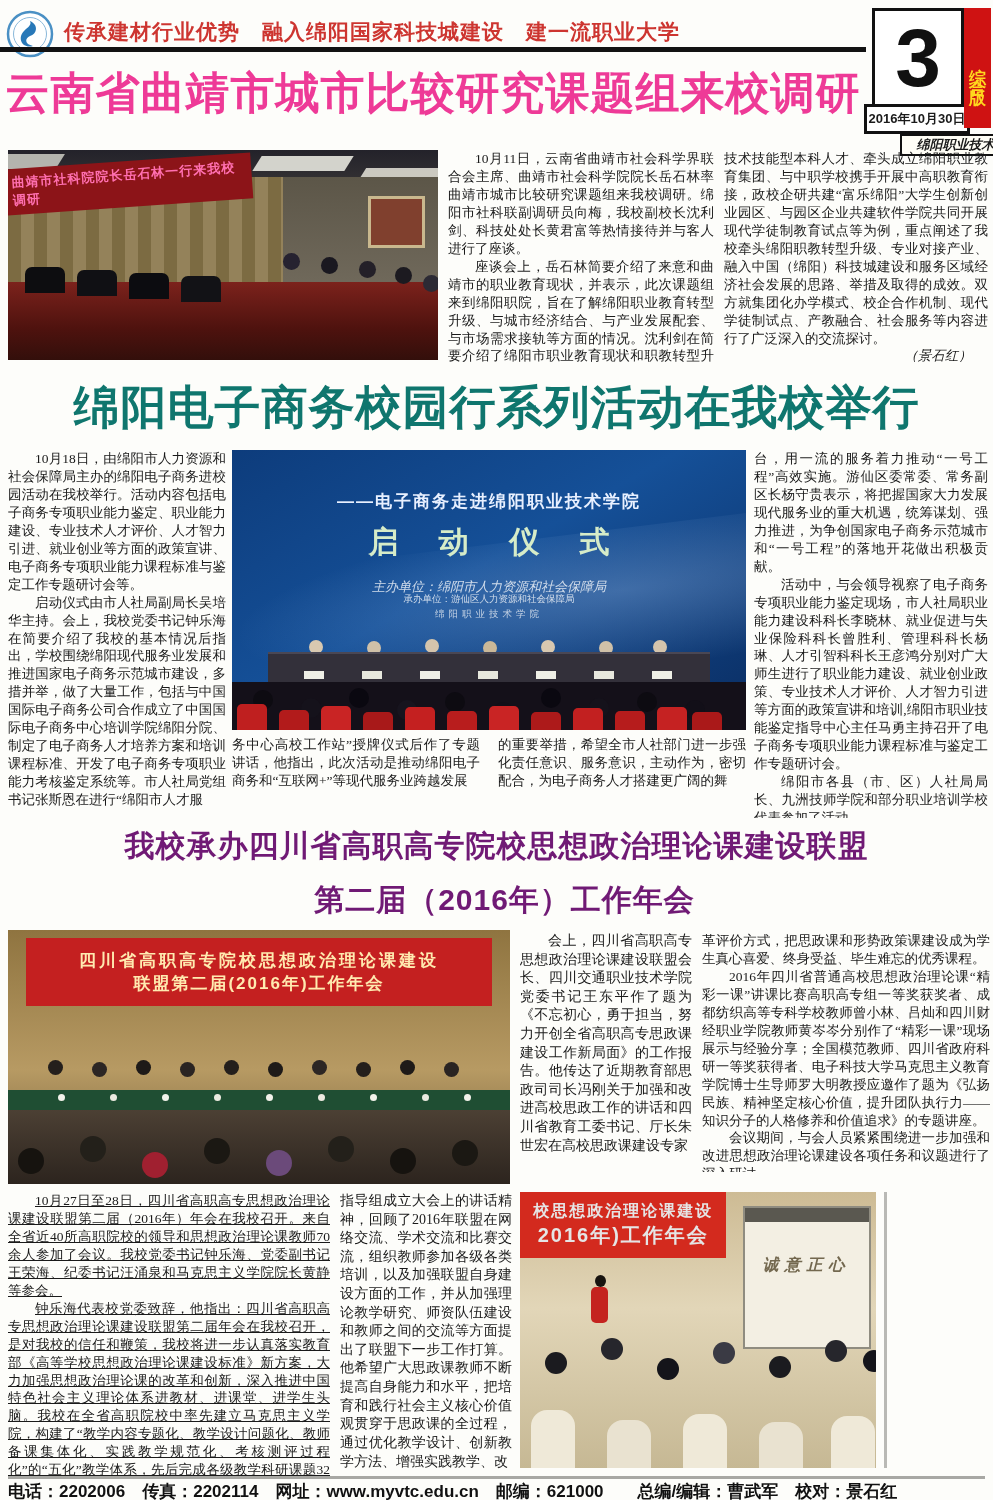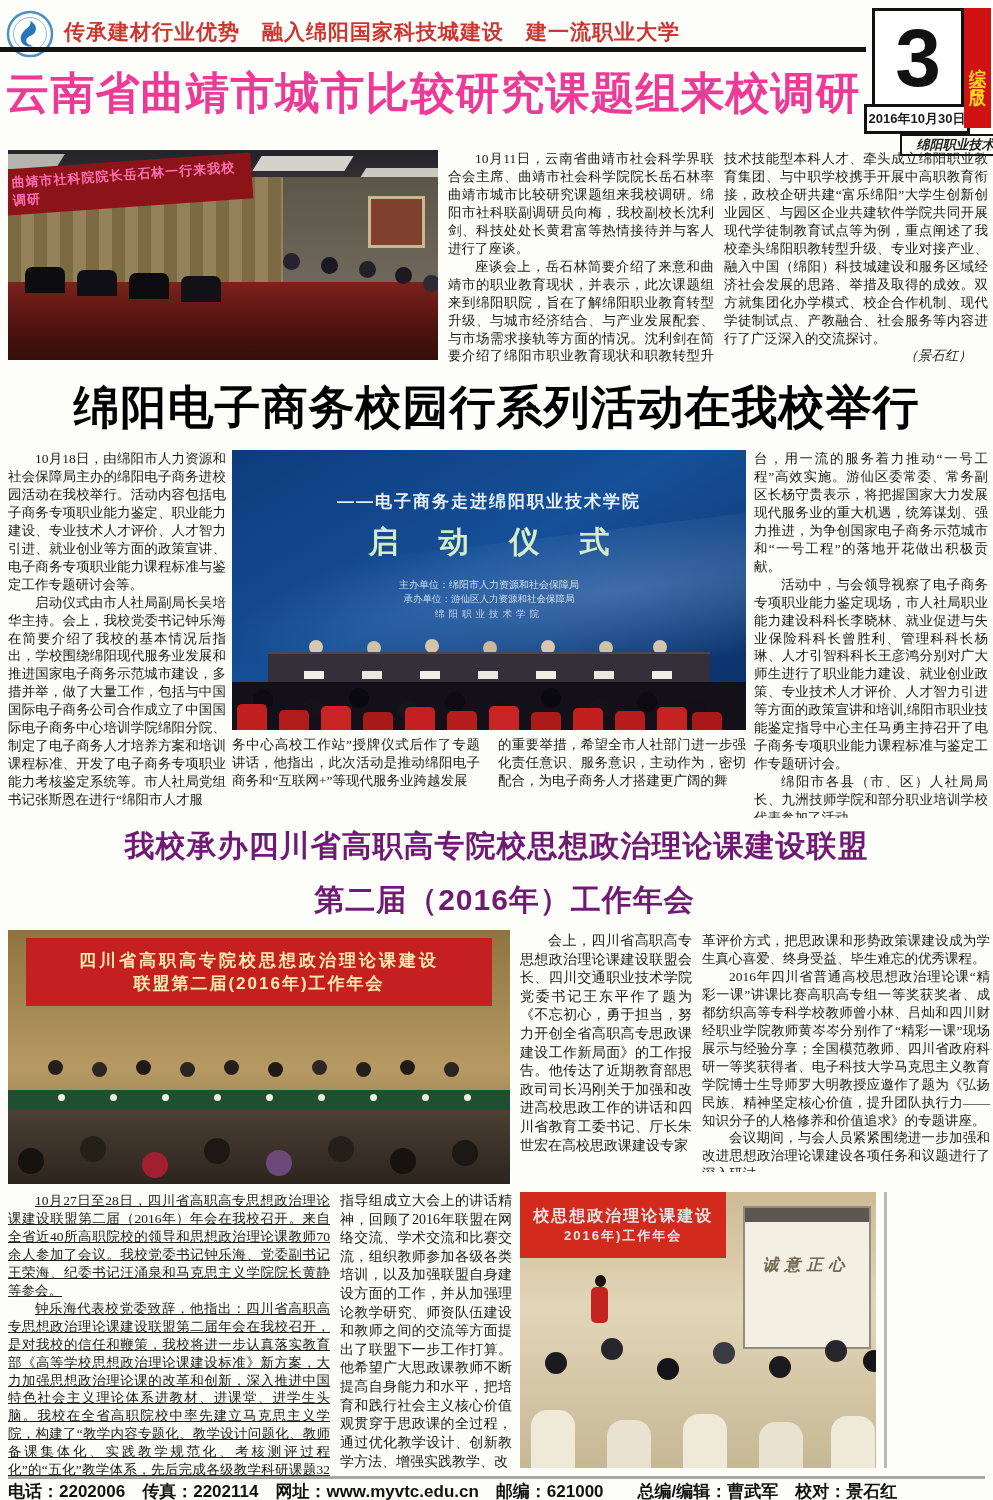--- a/index.html
+++ b/index.html
@@ -34,21 +34,21 @@
   
   .col { position:absolute; font-size:13.5px; line-height:1.33; text-align:justify; overflow:hidden; }
   .col p { margin:0; text-indent:2em; }
   .col p.cont { text-indent:0; }
   .byline { text-align:right; font-style:italic; text-indent:0 !important; padding-right:1.2em; }
   .colwide { font-size:14px; }
 
   
   .headline2 { left:0; top:377px; width:993px; text-align:center;
                font-family:Liberation Mono, monospace;
-               font-size:46px; font-weight:bold; color:#000000; letter-spacing:1px; white-space:nowrap; }
+               font-size:46px; font-weight:bold; color:#0f766e; letter-spacing:1px; white-space:nowrap; }
   .headline3 { left:0; width:993px; text-align:center;
                font-family:"Liberation Sans","DejaVu Sans",sans-serif;
                font-size:30px; font-weight:bold; color:#701a75; letter-spacing:1px; white-space:nowrap; }
   .h3a { top:826px; } .h3b { top:880px;padding-left:8px; }
 
   
   .photo { position:absolute; overflow:hidden; }
 
   
   .photo1 { left:8px; top:150px; width:430px; height:210px; background:#3a332c; }
@@ -73,21 +73,21 @@
 
   
   .photo2 { left:232px; top:450px; width:514px; height:280px; background:linear-gradient(150deg,#0d3c7c 0%,#155098 45%,#0a2d62 100%); }
   .p2-swoosh { position:absolute; top:34%; left:-10%; width:120%; height:55%;
                background:radial-gradient(ellipse at 72% 40%, rgba(185,215,255,.28), transparent 62%);
                transform:rotate(-7deg); }
   .p2-t { position:absolute; width:100%; text-align:center; font-family:"Liberation Sans","DejaVu Sans",sans-serif; }
   .p2-t1 { top:10px; color:#fff; font-size:17px; font-weight:bold; letter-spacing:2px; }
   .p2-t2 { top:40px; color:#e8f0ff; font-size:17px; font-weight:bold; letter-spacing:2px; }
   .p2-t3 { top:72px; color:#d6ecc8; font-size:30px; font-weight:bold; letter-spacing:16px; text-indent:16px; }
-  .p2-t4 { top:128px; color:rgba(255,255,255,.78); font-size:10px; }
+  .p2-t4 { top:128px; color:rgba(255,255,255,.78); font-size:13px;font-style:italic; }
   .p2-t5 { top:143px; color:rgba(255,255,255,.78); font-size:9.5px; }
   .p2-t6 { top:158px; color:rgba(255,255,255,.70); font-size:9.5px; letter-spacing:4px; }
   .p2-stage { position:absolute; bottom:17%; left:7%; width:86%; height:10%; background:#33303a; border-top:2px solid #4a4754; }
   .p2-heads { position:absolute; bottom:27%; left:15%; width:14px; height:14px; border-radius:50%; background:#d8c8b0;
               box-shadow:58px 1px 0 #cfc0a8, 116px -1px 0 #d4c4ac, 174px 1px 0 #cab898, 232px 0 0 #d8c8b0, 290px 1px 0 #cfc0a8, 344px 0 0 #d4c4ac; }
   .p2-cards { position:absolute; bottom:18.2%; left:14%; width:20px; height:8px; background:#efefe6;
               box-shadow:58px 0 0 #e8e8de, 116px 0 0 #efefe6, 174px 0 0 #e8e8de, 232px 0 0 #efefe6, 290px 0 0 #e8e8de, 348px 0 0 #efefe6; }
   .p2-floor { position:absolute; bottom:0; width:100%; height:17%; background:#141019; }
   .p2-chairs { position:absolute; bottom:0; left:1%; width:30px; height:26px; background:#bf1f1f; border-radius:5px 5px 0 0;
                box-shadow:42px 6px 0 #b21b1b, 84px 2px 0 #c92424, 126px 8px 0 #a81919, 168px 3px 0 #c42020,
@@ -113,21 +113,21 @@
   .p3-fore { position:absolute; bottom:0; width:100%; height:29%; background:linear-gradient(180deg,#4c4034,#2c241e); }
   .p3-foreheads { position:absolute; bottom:4%; left:2%; width:26px; height:26px; border-radius:50%; background:#16130f;
                   box-shadow:62px -12px 0 #23201a, 124px 4px 0 #a02030, 186px -10px 0 #1b1813,
                              248px 2px 0 #6b4a7a, 310px -12px 0 #23201a, 372px 0 0 #16130f, 434px -8px 0 #1b1813; }
 
   
   .photo4 { left:520px; top:1192px; width:356px; height:276px; background:linear-gradient(180deg,#cdbb94,#e2d6b8 42%,#c6b894); }
   .p4-banner { position:absolute; top:0; left:0; width:58%; height:24%; background:#d32a1e;
                display:flex; flex-direction:column; align-items:center; justify-content:center;
                font-family:"Liberation Sans","DejaVu Sans",sans-serif; color:#e5e5e5; font-weight:bold; }
-  .p4-b1 { font-size:16px; letter-spacing:2px; } .p4-b2 { font-size:13px; letter-spacing:2px; }
+  .p4-b1 { font-size:16px; letter-spacing:2px; } .p4-b2 { font-size:20px; letter-spacing:2px; }
   .p4-screen { position:absolute; top:5%; right:1.5%; width:36%; height:52%; background:#f3efe3; border:2px solid #8f8c80; box-sizing:border-box; }
   .p4-screenbar { position:absolute; top:0; left:0; width:100%; height:10%; background:#5a5850; }
   .p4-cal { position:absolute; top:34%; width:100%; text-align:center; color:#73684f; font-size:16px;
             letter-spacing:6px; font-style:italic; font-weight:bold; }
   .p4-woman-head { position:absolute; left:21%; top:30%; width:11px; height:12px; border-radius:50%; background:#17130f; }
   .p4-woman-body { position:absolute; left:20%; top:34.5%; width:17px; height:36px; border-radius:5px; background:#c4231f; }
   .p4-chairs { position:absolute; bottom:0; left:3%; width:44px; height:58px; border-radius:16px 16px 0 0; background:#efe9d8;
                box-shadow:76px 10px 0 #e9e2d0, 152px 4px 0 #efe9d8, 228px 12px 0 #e9e2d0, 300px 6px 0 #efe9d8; }
   .p4-heads { position:absolute; bottom:34%; left:7%; width:22px; height:22px; border-radius:50%; background:#1b1b1f;
               box-shadow:56px -14px 0 #26262c, 112px 6px 0 #14141a, 168px -10px 0 #3a3a44,

